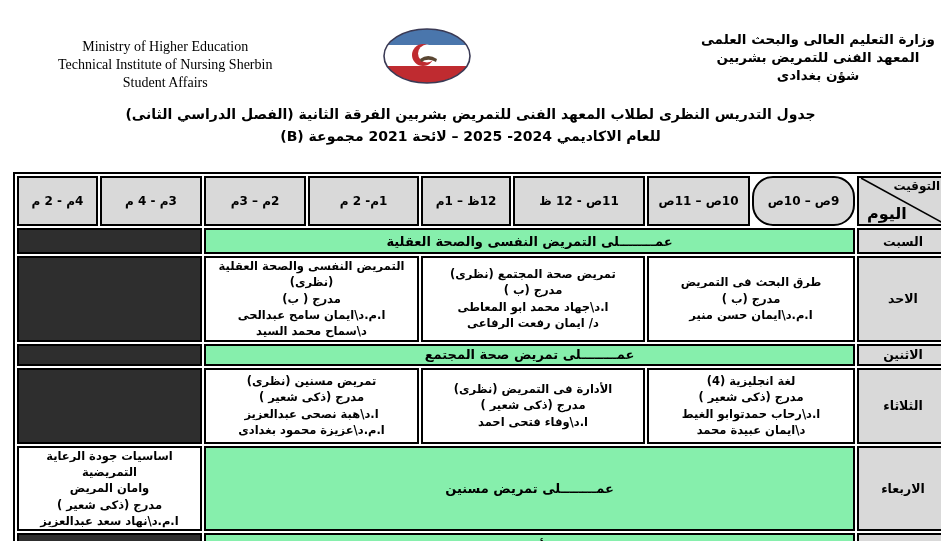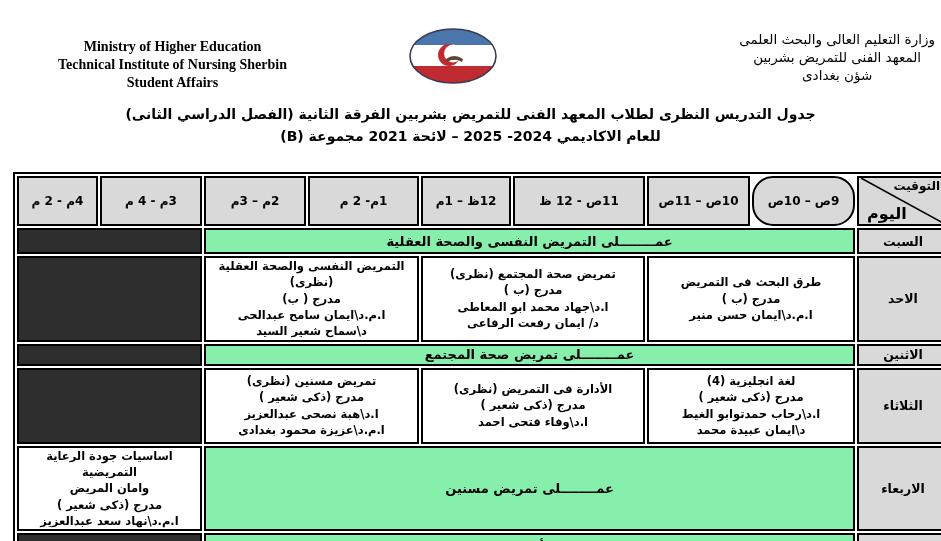--- a/index.html
+++ b/index.html
@@ -3,25 +3,25 @@
 <meta charset="utf-8">
 <style>
   html,body { margin:0; padding:0; background:#fff; }
   .page {
     width:941px; height:541px; background:#ffffff; position:relative;
     overflow:hidden; font-family:"DejaVu Sans", sans-serif; color:#000;
   }
   
   .hdr { display:flex; justify-content:space-between; align-items:flex-start; padding:26px 6px 0 58px; }
   .eng {
-    font-family:"Liberation Serif", serif; font-weight:bold; font-size:14px;
+    font-family:"Liberation Serif", serif; font-weight:normal; font-size:14px;
     text-align:center; line-height:1.3; margin-top:12px;
   }
   .ara {
-    direction:rtl; font-weight:normal; font-size:13.5px; text-align:center;
+    direction:rtl; font-weight:bold; font-size:13.5px; text-align:center;
     line-height:1.35; margin-top:4px;
   }
   .logo-wrap { margin-top:0; margin-right:120px; }
   
   .title {
     direction:rtl; text-align:center; font-weight:bold; font-size:14px;
     line-height:1.6; margin-top:10px;
   }
   
   table.sched {
@@ -138,21 +138,21 @@
           <td colspan="2" class="course">
             <div>تمريض صحة المجتمع (نظرى)</div>
             <div>مدرج (ب )</div>
             <div>ا.د\جهاد محمد ابو المعاطى</div>
             <div>د/ ايمان رفعت الرفاعى</div>
           </td>
           <td colspan="2" class="course">
             <div>التمريض النفسى والصحة العقلية (نظرى)</div>
             <div>مدرج ( ب)</div>
             <div>ا.م.د\ايمان سامح عبدالحى</div>
-            <div>د\سماح  شعير السيد</div>
+            <div>د\سماح  محمد السيد</div>
           </td>
           <td colspan="2" class="blackcell" style="background: rgb(46, 46, 46);"></td>
         </tr>
         <tr>
           <td class="gray day-c" style="height: 18px;">الاثنين</td>
           <td colspan="6" class="practical">عمــــــــلى تمريض صحة المجتمع</td>
           <td colspan="2" class="blackcell" style="background: rgb(46, 46, 46);"></td>
         </tr>
         <tr>
           <td class="gray day-c" style="height: 72px;">الثلاثاء</td>

